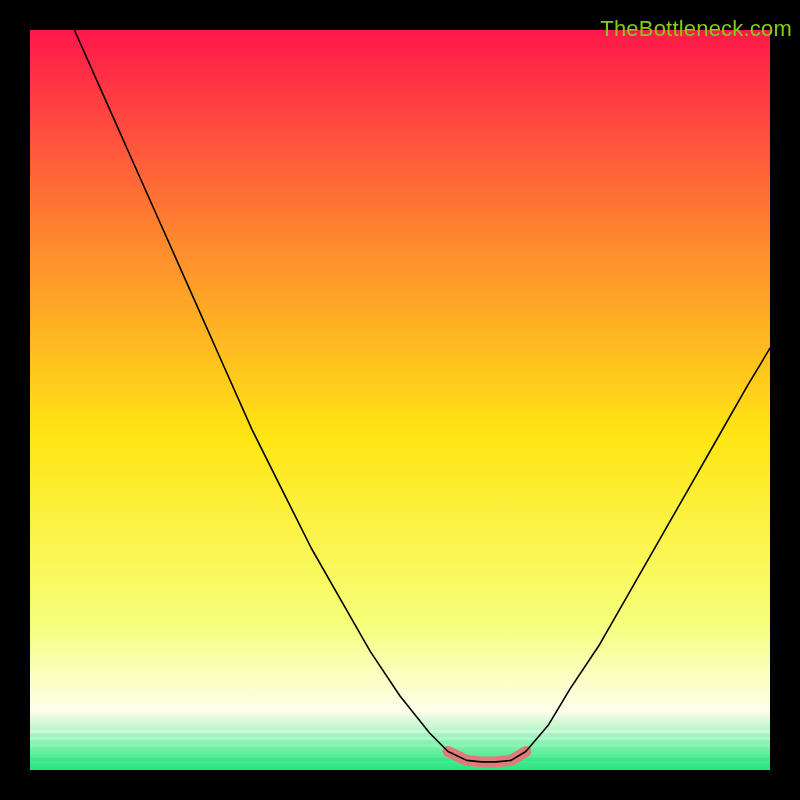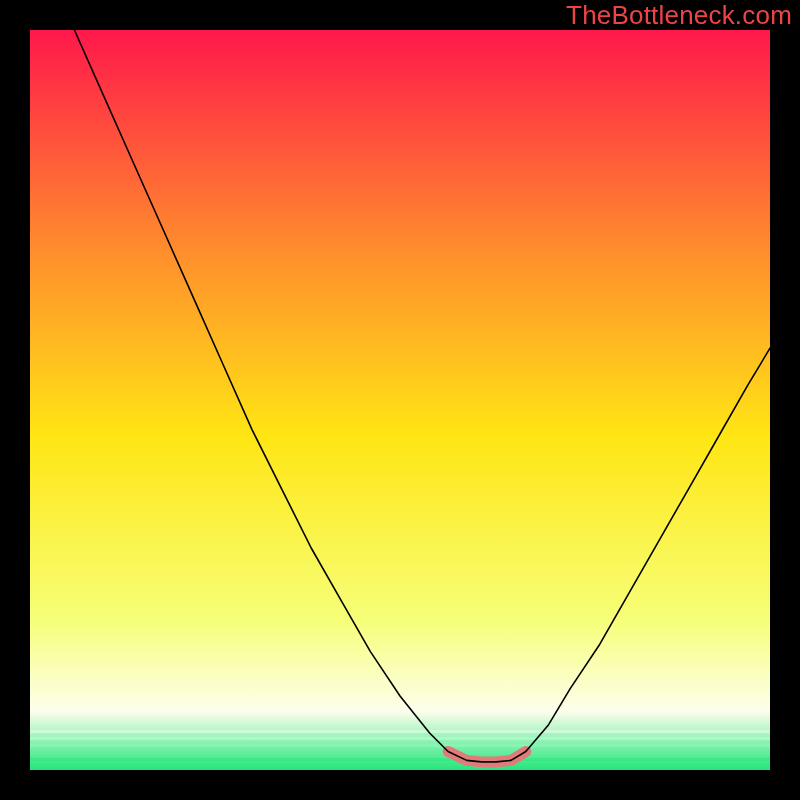--- a/index.html
+++ b/index.html
@@ -16,26 +16,26 @@
     height: 800px;
     background: #000;
   }
   svg.chart {
     position: absolute;
     top: 0;
     left: 0;
   }
   .watermark {
     position: absolute;
-    top: 0;
+    top: 16px;
     right: 8px;
     font-family: Arial, Helvetica, sans-serif;
-    font-size: 26px;
+    font-size: 22px;
     font-weight: 500;
-    color: #ef4444;
+    color: #84cc16;
     letter-spacing: 0.2px;
     user-select: none;
   }
 </style>
 </head>
 <body>
 
 <div class="chart-wrap">
 
   <svg class="chart" width="800" height="800" viewBox="0 0 800 800">

